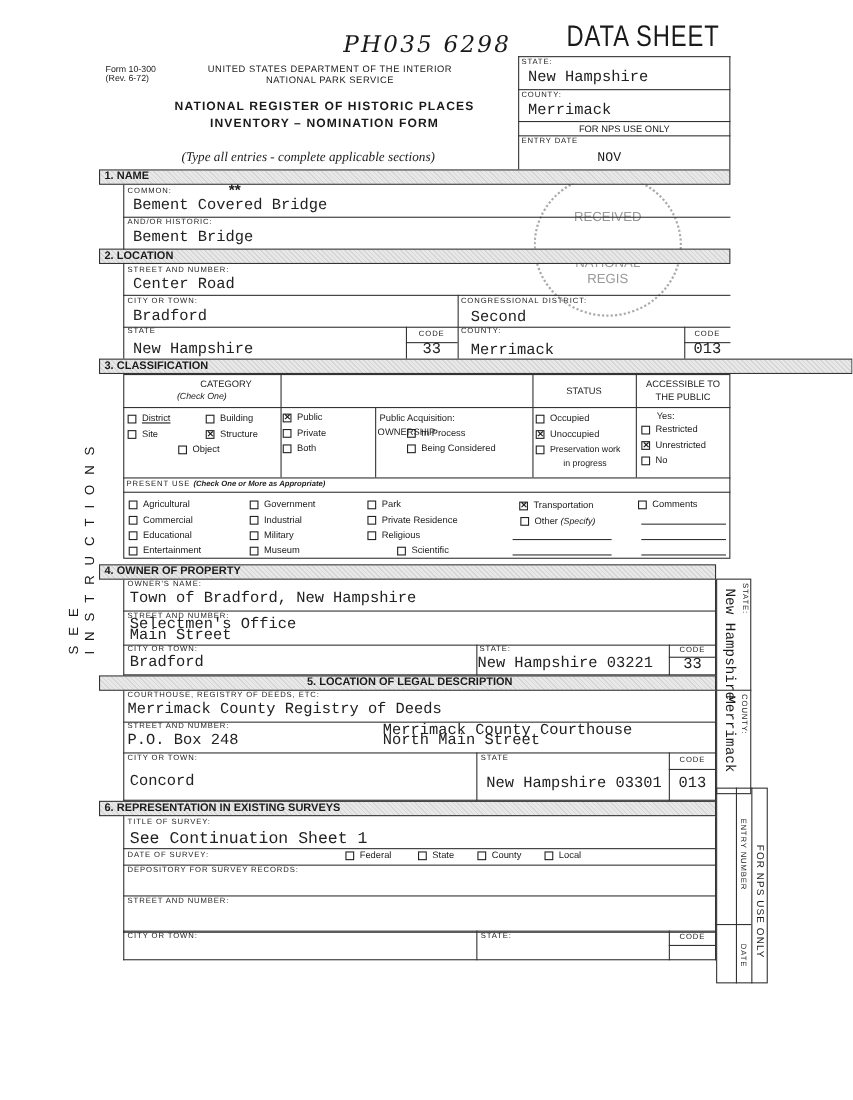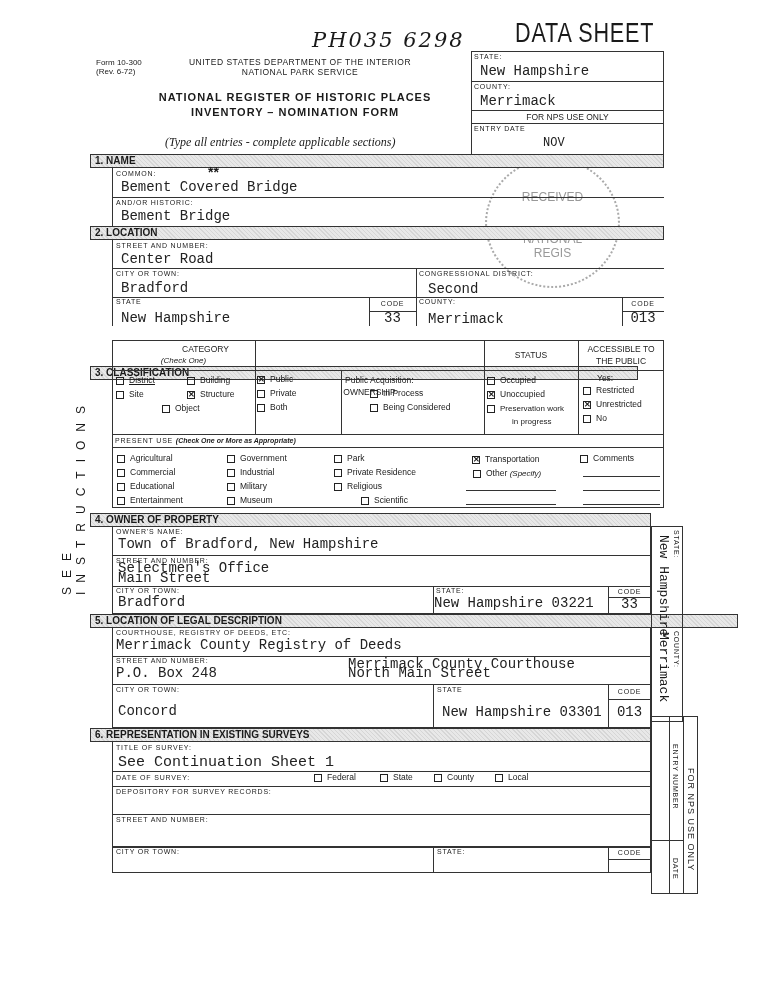--- a/index.html
+++ b/index.html
@@ -78,21 +78,21 @@
 <div class="abs sm center" style="left:369px;top:300px;width:47px;">CODE</div>
 <div class="hline" style="left:369px;top:311px;width:47px;"></div>
 <div class="abs typed center" style="left:369px;top:310px;width:47px;">33</div>
 <div class="abs sm" style="left:419px;top:298px;">COUNTY:</div>
 <div class="abs typed" style="left:428px;top:311px;">Merrimack</div>
 <div class="vline" style="left:622px;top:297px;height:29px;"></div>
 <div class="abs sm center" style="left:622px;top:300px;width:42px;">CODE</div>
 <div class="hline" style="left:622px;top:311px;width:42px;"></div>
 <div class="abs typed center" style="left:622px;top:310px;width:42px;">013</div>
 
-<div class="abs hdr" style="left:90px;top:326px;width:548px;margin-top:40px;">3. CLASSIFICATION</div>
+<div class="abs hdr" style="left:90px;top:326px;width:685px;">3. CLASSIFICATION</div>
 <div class="box" style="left:112px;top:340px;width:552px;height:168px;"></div>
 <div class="vline" style="left:255px;top:340px;height:94px;"></div>
 <div class="vline" style="left:341px;top:370px;height:64px;"></div>
 <div class="vline" style="left:484px;top:340px;height:94px;"></div>
 <div class="vline" style="left:578px;top:340px;height:94px;"></div>
 <div class="hline" style="left:112px;top:370px;width:552px;"></div>
 <div class="hline" style="left:112px;top:434px;width:552px;"></div>
 <div class="hline" style="left:112px;top:447px;width:552px;"></div>
 <div class="abs center lbl" style="left:112px;top:344px;width:143px;padding-left:44px;">CATEGORY</div>
 <div class="abs center lbl" style="left:112px;top:356px;width:143px;font-style:italic;font-size:8px;">(Check One)</div>
@@ -158,21 +158,21 @@
 <div class="abs sm" style="left:116px;top:587px;">CITY OR TOWN:</div>
 <div class="abs typed" style="left:118px;top:594px;">Bradford</div>
 <div class="vline" style="left:433px;top:586px;height:28px;"></div>
 <div class="abs sm" style="left:436px;top:587px;">STATE:</div>
 <div class="abs typed" style="left:434px;top:595px;">New Hampshire 03221</div>
 <div class="vline" style="left:608px;top:586px;height:28px;"></div>
 <div class="abs sm center" style="left:608px;top:588px;width:43px;">CODE</div>
 <div class="hline" style="left:608px;top:597px;width:43px;"></div>
 <div class="abs typed center" style="left:608px;top:596px;width:43px;">33</div>
 
-<div class="abs hdr" style="left:90px;top:614px;width:648px;">5. LOCATION OF LEGAL DESCRIPTION</div>
+<div class="abs hdr" style="left:90px;top:614px;width:561px;text-align:center;">5. LOCATION OF LEGAL DESCRIPTION</div>
 <div class="box" style="left:112px;top:628px;width:539px;height:100px;border-top:none;"></div>
 <div class="abs sm" style="left:116px;top:629px;">COURTHOUSE, REGISTRY OF DEEDS, ETC:</div>
 <div class="abs typed" style="left:116px;top:637px;">Merrimack County Registry of Deeds</div>
 <div class="hline" style="left:112px;top:656px;width:539px;"></div>
 <div class="abs sm" style="left:116px;top:657px;">STREET AND NUMBER:</div>
 <div class="abs typed" style="left:116px;top:665px;">P.O. Box 248</div>
 <div class="abs typed" style="left:348px;top:658px;line-height:13px;">Merrimack County Courthouse</div>
 <div class="abs typed" style="left:348px;top:667px;line-height:13px;">North Main Street</div>
 <div class="hline" style="left:112px;top:684px;width:539px;"></div>
 <div class="abs sm" style="left:116px;top:686px;">CITY OR TOWN:</div>

